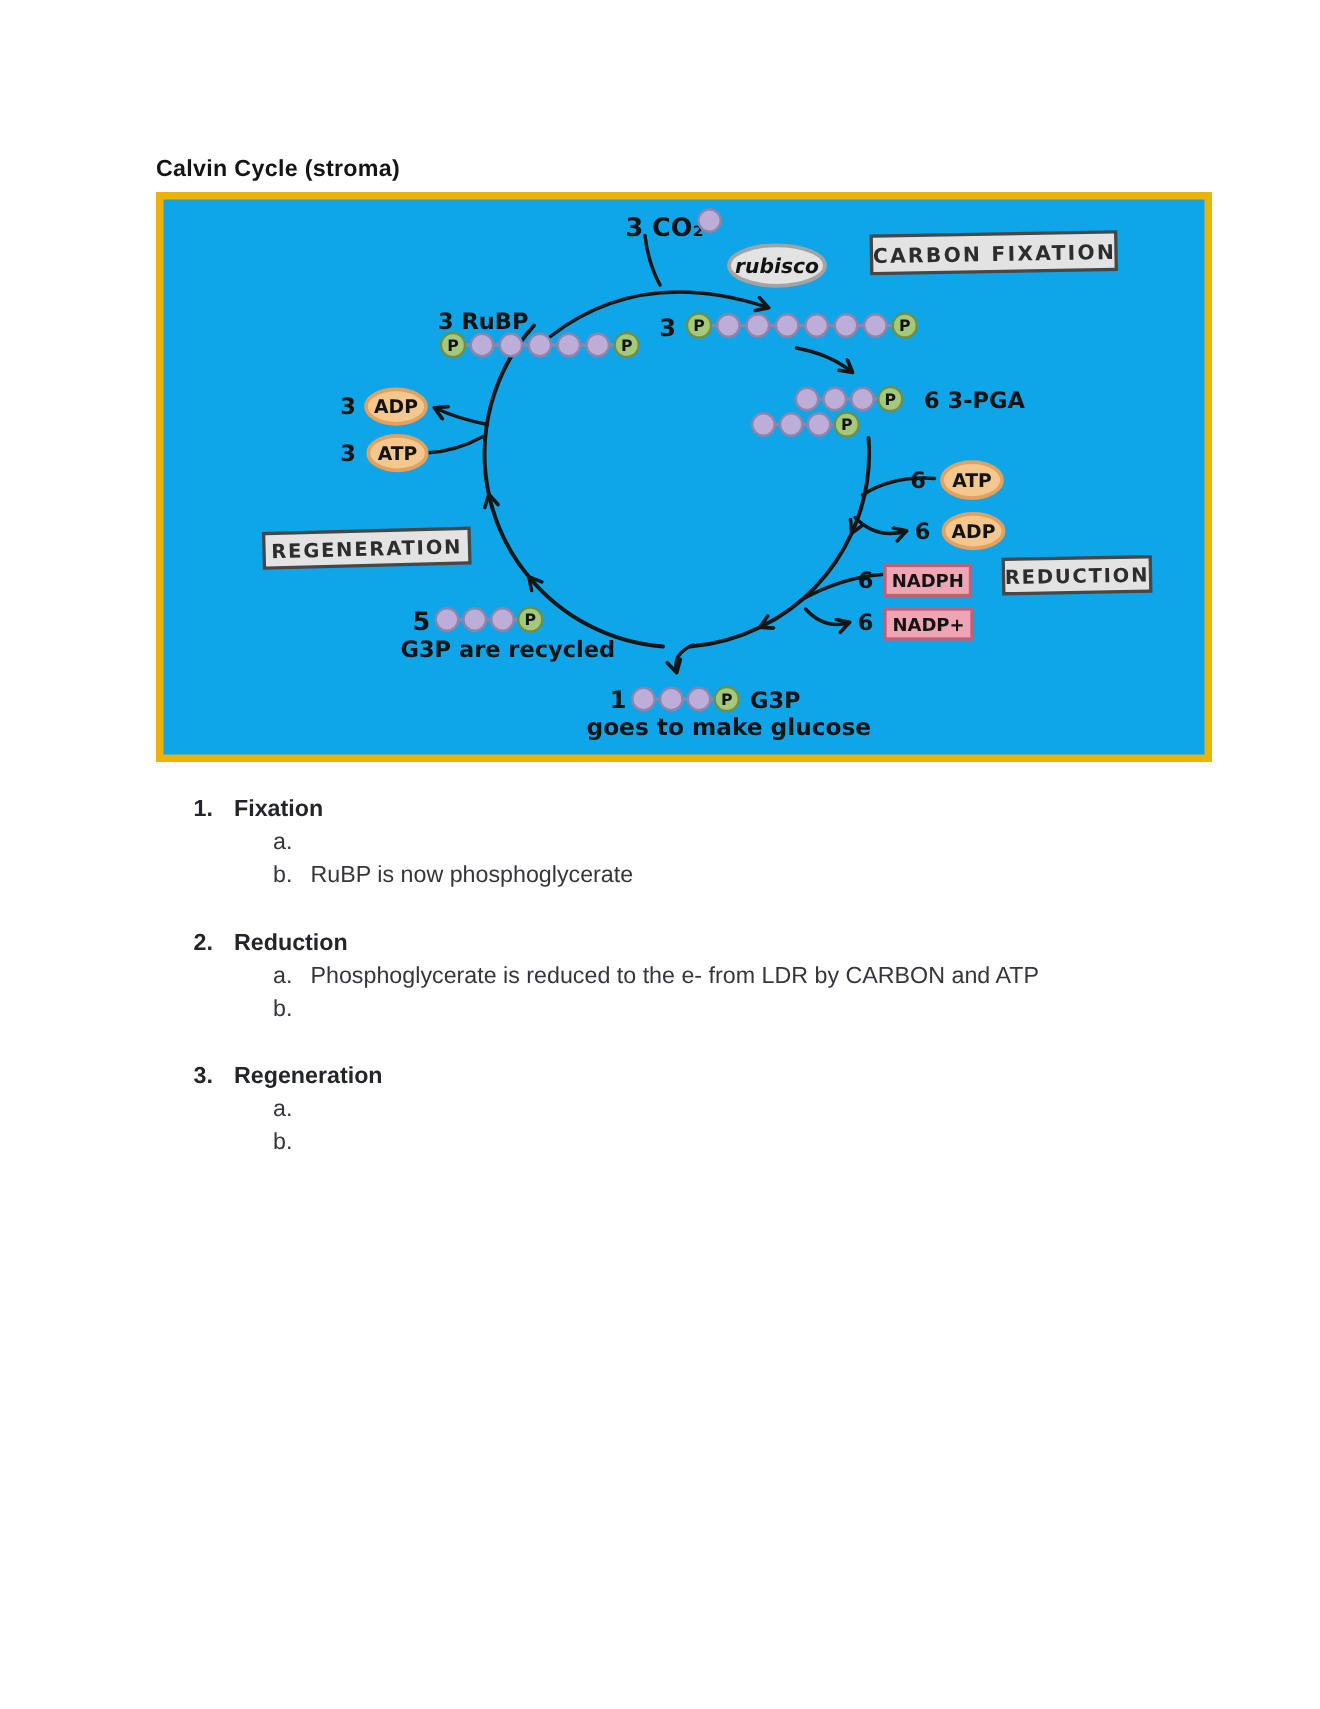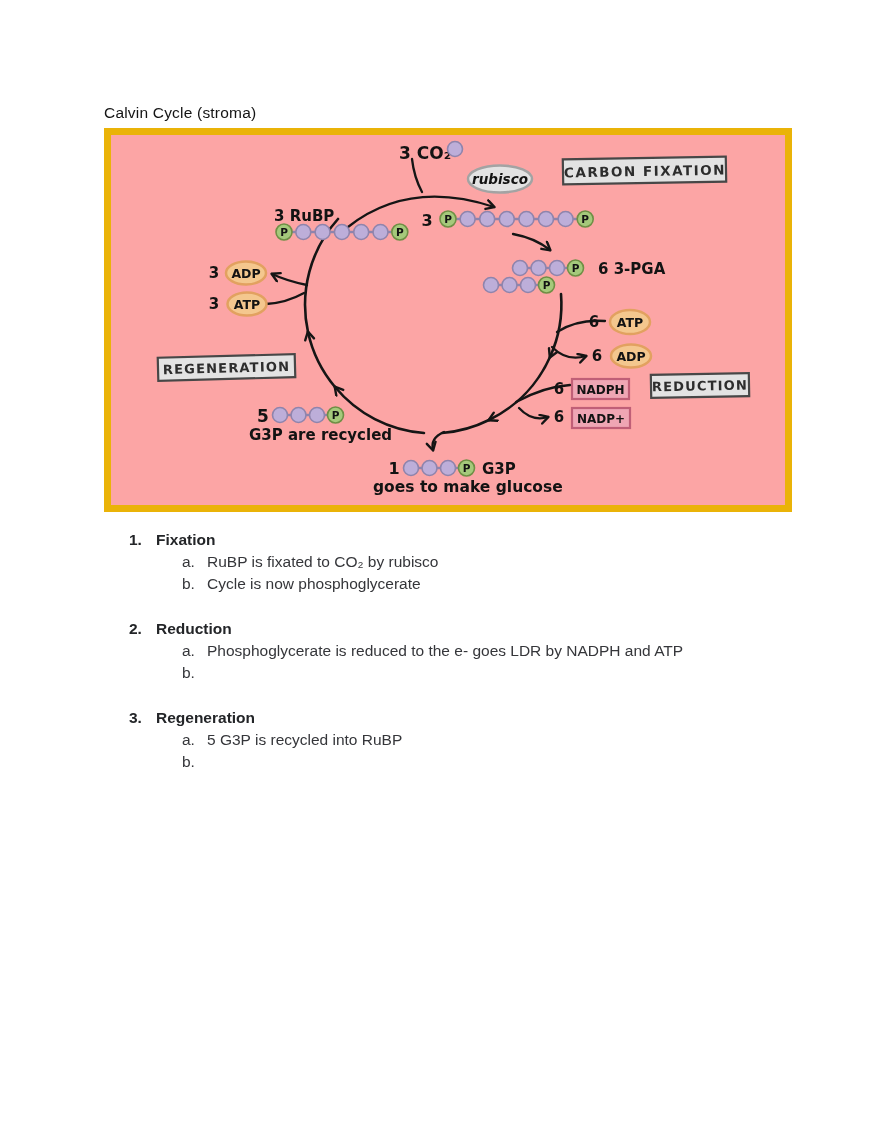--- a/index.html
+++ b/index.html
@@ -2,25 +2,25 @@
 <html><head>
 <meta charset="utf-8">
 <style>
   html,body{margin:0;padding:0;}
   body{
     width:880px;height:1139px;background:#ffffff;position:relative;
     font-family:"Liberation Sans",sans-serif;color:#2c2d2f;overflow:hidden;
   }
   .doc-title{
     position:absolute;left:104px;top:104px;
-    font-size:15.5px;font-weight:400;color:#141414;letter-spacing:.2px;
+    font-size:15.5px;font-weight:700;color:#141414;letter-spacing:.2px;
   }
   .figure{
     position:absolute;left:104px;top:128px;width:674px;height:370px;
-    border:7px solid #eab308;background:#fca5a5;
+    border:5px solid #eab308;background:#0ea5e9;padding-left:20px;
   }
   svg .hand{font-family:"DejaVu Sans",sans-serif;font-weight:700;fill:#131313;}
   svg .handItalic{font-family:"DejaVu Sans",sans-serif;font-weight:700;font-style:italic;fill:#131313;}
   svg .boxText{font-family:"DejaVu Sans",sans-serif;font-weight:700;fill:#2d2d2d;}
   .notes{
     position:absolute;left:104px;top:529px;width:690px;
     font-size:15.5px;line-height:22px;color:#35363a;
   }
   .note-section{margin-bottom:23px;}
   .note-header{display:flex;font-weight:700;color:#232528;}
@@ -194,48 +194,46 @@
 </div>
 
 <div class="notes">
   <div class="note-section">
     <div class="note-header">
       <span class="num">1.</span>
       <span>Fixation</span>
     </div>
     <div class="note-item">
       <span class="letter">a.</span>
-      <span>RuBP is fixated to CO₂ by rubisco</span>
     </div>
     <div class="note-item">
       <span class="letter">b.</span>
-      <span>Cycle is now phosphoglycerate</span>
+      <span>RuBP is now phosphoglycerate</span>
     </div>
   </div>
 
   <div class="note-section">
     <div class="note-header">
       <span class="num">2.</span>
       <span>Reduction</span>
     </div>
     <div class="note-item">
       <span class="letter">a.</span>
-      <span>Phosphoglycerate is reduced to the e- goes LDR by NADPH and ATP</span>
+      <span>Phosphoglycerate is reduced to the e- from LDR by CARBON and ATP</span>
     </div>
     <div class="note-item">
       <span class="letter">b.</span>
     </div>
   </div>
 
   <div class="note-section">
     <div class="note-header">
       <span class="num">3.</span>
       <span>Regeneration</span>
     </div>
     <div class="note-item">
       <span class="letter">a.</span>
-      <span>5 G3P is recycled into RuBP</span>
     </div>
     <div class="note-item">
       <span class="letter">b.</span>
     </div>
   </div>
 </div>
 
 </body></html>

